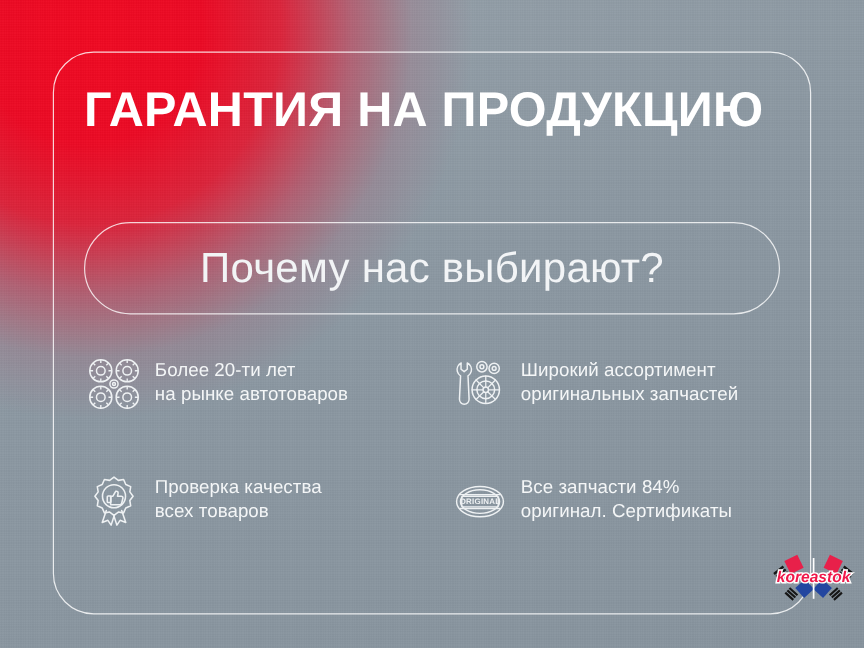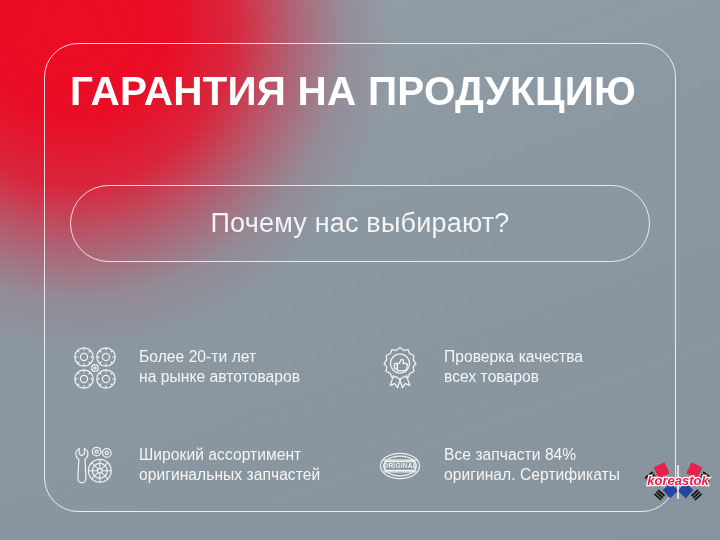--- a/index.html
+++ b/index.html
@@ -78,41 +78,40 @@
     width: 580px;
     height: 77px;
     border: 1.4px solid rgba(255,255,255,.80);
     border-radius: 39px;
     box-sizing: border-box;
     display: flex;
     align-items: center;
     justify-content: center;
   }
   .pill-text {
-    font-size: 27px;
+    font-size: 35px;
     color: #f2f4f6;
     letter-spacing: .2px;
     white-space: nowrap;
   }
 
   
   .features {
     position: absolute;
     left: 72px;
     top: 296px;
     width: 590px;
     display: grid;
     grid-template-columns: 305px 285px;
     grid-template-rows: 98px auto;
   }
   .feature {
     display: flex;
     align-items: flex-start;
-    gap: 21px;
-    margin-top: 48px;
+    gap: 11px;
   }
   .feature-icon {
     flex: 0 0 auto;
     width: 46px;
     height: 46px;
     margin-top: 1px;
   }
   .feature-icon svg { display: block; width: 100%; height: 100%; }
   .feature-text {
     font-size: 15.6px;
@@ -222,35 +221,20 @@
               <line x1="40.5" y1="27.5" x2="38.6" y2="29.4"></line>
                 <line x1="29.4" y1="38.6" x2="27.5" y2="40.5"></line>
             </g>
           </g>
           <circle cx="23" cy="23" r="3.4"></circle>
           <circle cx="23" cy="23" r="1.2"></circle>
         </svg>
       </span>
       <span class="feature-text">Более 20-ти лет
 на рынке автотоваров</span>
-    </div>
-
-    <div class="feature">
-      <span class="feature-icon">
-        <svg viewBox="0 0 46 46" fill="none" stroke="#eef1f3" stroke-width="1.3" stroke-linejoin="round" stroke-linecap="round">
-          <path d="M23 2.6 L26.6 5.3 L31 4.6 L32.8 8.7 L36.9 10.5 L36.2 14.9 L38.9 18.5 L36.2 22.1 L36.9 26.5 L32.8 28.3 L31 32.4 L26.6 31.7 L23 34.4 L19.4 31.7 L15 32.4 L13.2 28.3 L9.1 26.5 L9.8 22.1 L7.1 18.5 L9.8 14.9 L9.1 10.5 L13.2 8.7 L15 4.6 L19.4 5.3 Z"></path>
-          <circle cx="23" cy="18.5" r="9.6"></circle>
-          <path d="M20.2 23.6 v-5.1 h1.9 l2.3-4.1 c1.4-.3 2.2.5 2 1.9 l-.5 2.2 h3.1 c1 0 1.6.8 1.4 1.7 l-1 4.2 c-.2.8-.8 1.3-1.6 1.3 h-7.6 z"></path>
-          <rect x="17.4" y="18.3" width="3" height="5.5" rx=".7"></rect>
-          <path d="M16.6 30.4 L13.2 40.4 L17.9 38.6 L20.6 42.6 L23.4 34"></path>
-          <path d="M29.4 30.4 L32.8 40.4 L28.1 38.6 L25.4 42.6 L22.6 34"></path>
-        </svg>
-      </span>
-      <span class="feature-text">Проверка качества
-всех товаров</span>
     </div>
 
     <div class="feature">
       <span class="feature-icon">
         <svg viewBox="0 0 46 46" fill="none" stroke="#eef1f3" stroke-width="1.25" stroke-linejoin="round" stroke-linecap="round">
           <path d="M7.2 5.5 v5.2 l2.6 2 2.6-2 V5.5 c2.6 1.3 4 4.2 3.3 7 -.4 1.6-1.4 2.9-2.7 3.7 l.9 19.4 c.1 2.3-1.7 4.2-4 4.2 s-4.1-1.9-4-4.2 l.9-19.4 c-1.3-.8-2.3-2.1-2.7-3.7 -.7-2.8.7-5.7 3.3-7 Z"></path>
           <circle cx="24.6" cy="8.6" r="4.3"></circle>
           <circle cx="24.6" cy="8.6" r="1.6"></circle>
           <circle cx="34.8" cy="10" r="4.3"></circle>
           <circle cx="34.8" cy="10" r="1.6"></circle>
@@ -276,20 +260,35 @@
             <line x1="26.2" y1="29.4" x2="22.6" y2="33"></line>
           </g>
         </svg>
       </span>
       <span class="feature-text">Широкий ассортимент
 оригинальных запчастей</span>
     </div>
 
     <div class="feature">
       <span class="feature-icon">
+        <svg viewBox="0 0 46 46" fill="none" stroke="#eef1f3" stroke-width="1.3" stroke-linejoin="round" stroke-linecap="round">
+          <path d="M23 2.6 L26.6 5.3 L31 4.6 L32.8 8.7 L36.9 10.5 L36.2 14.9 L38.9 18.5 L36.2 22.1 L36.9 26.5 L32.8 28.3 L31 32.4 L26.6 31.7 L23 34.4 L19.4 31.7 L15 32.4 L13.2 28.3 L9.1 26.5 L9.8 22.1 L7.1 18.5 L9.8 14.9 L9.1 10.5 L13.2 8.7 L15 4.6 L19.4 5.3 Z"></path>
+          <circle cx="23" cy="18.5" r="9.6"></circle>
+          <path d="M20.2 23.6 v-5.1 h1.9 l2.3-4.1 c1.4-.3 2.2.5 2 1.9 l-.5 2.2 h3.1 c1 0 1.6.8 1.4 1.7 l-1 4.2 c-.2.8-.8 1.3-1.6 1.3 h-7.6 z"></path>
+          <rect x="17.4" y="18.3" width="3" height="5.5" rx=".7"></rect>
+          <path d="M16.6 30.4 L13.2 40.4 L17.9 38.6 L20.6 42.6 L23.4 34"></path>
+          <path d="M29.4 30.4 L32.8 40.4 L28.1 38.6 L25.4 42.6 L22.6 34"></path>
+        </svg>
+      </span>
+      <span class="feature-text">Проверка качества
+всех товаров</span>
+    </div>
+
+    <div class="feature">
+      <span class="feature-icon">
         <svg viewBox="0 0 46 46" fill="none" stroke="#eef1f3" stroke-width="1.2" stroke-linejoin="round" stroke-linecap="round">
           <ellipse cx="23" cy="23" rx="19.5" ry="12.6"></ellipse>
           <ellipse cx="23" cy="23" rx="16.3" ry="9.8"></ellipse>
           <path d="M6.5 17.2 h33"></path>
           <path d="M6.5 28.8 h33"></path>
           <rect x="7.8" y="18.6" width="30.4" height="8.8" rx="1"></rect>
           <text x="23" y="25.1" fill="#eef1f3" stroke="none" font-family="Liberation Sans, sans-serif" font-size="6.6" font-weight="bold" letter-spacing="0.2" text-anchor="middle">ORIGINAL</text>
         </svg>
       </span>
       <span class="feature-text">Все запчасти 84%

